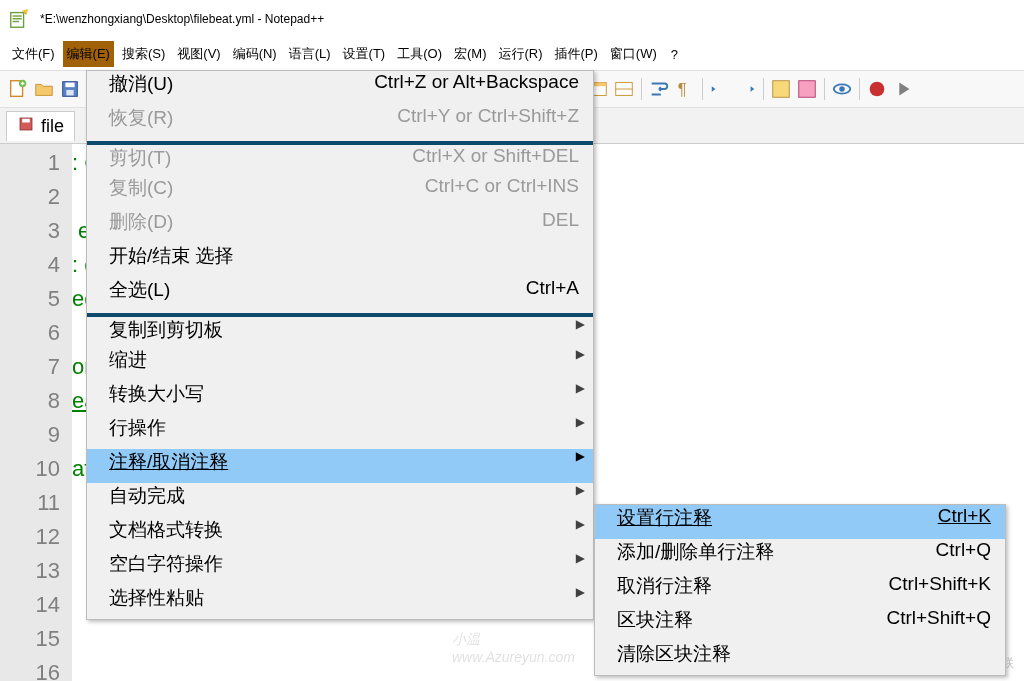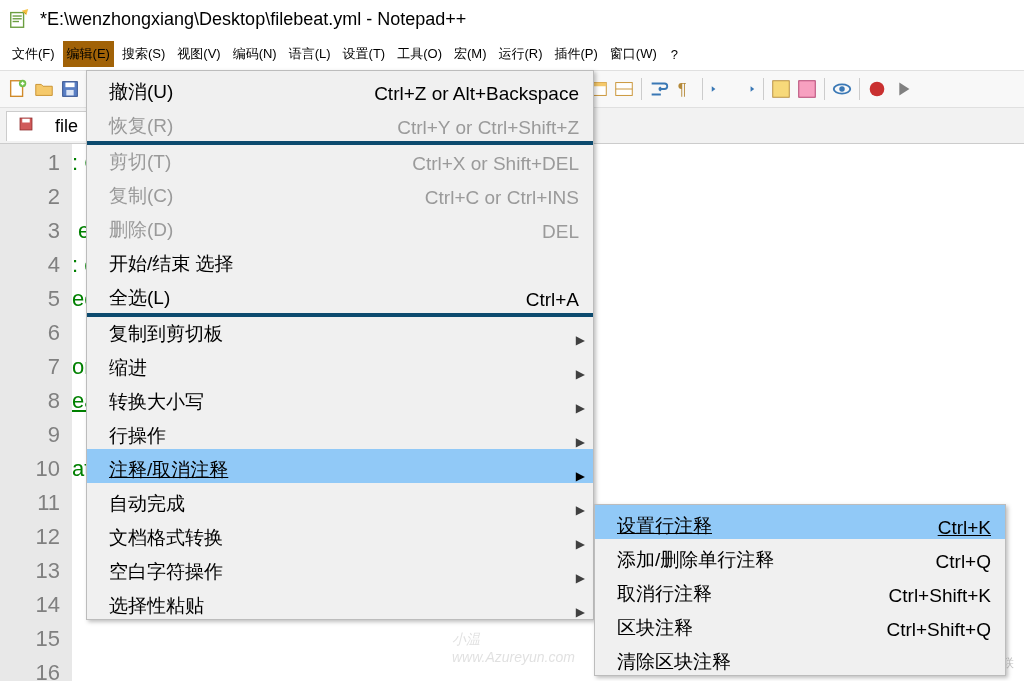--- a/index.html
+++ b/index.html
@@ -1,46 +1,46 @@
 <!DOCTYPE html>
 <html><head>
 <meta charset="utf-8">
 <style>
 * { margin: 0; padding: 0; box-sizing: border-box; font-family: "Microsoft YaHei", "SimSun", Arial, sans-serif; }
 body { background: #fff; width: 1024px; height: 681px; overflow: hidden; position: relative; }
 
 .titlebar { height: 38px; display: flex; align-items: center; padding-left: 8px; background: #fff; }
 .titlebar .app-icon { width: 22px; height: 22px; margin-right: 10px; position: relative; }
 .titlebar .app-icon svg { width: 100%; height: 100%; }
-.titlebar .title-text { font-size: 18px; color: #000; }
+.titlebar .title-text { font-size: 12px; color: #000; }
 
 .menubar { height: 32px; display: flex; align-items: center; padding-left: 8px; background: #fff; font-size: 13px; }
 .menubar .menu-item { padding: 4px 4px; margin-right: 4px; cursor: default; }
 .menubar .menu-item.active { background: #a16207; }
 .menubar .q { margin-left: 2px; }
 
 .toolbar { height: 38px; display: flex; align-items: center; padding-left: 6px; background: #f8f8f8; border-top: 1px solid #e0e0e0; border-bottom: 1px solid #e0e0e0; gap: 2px; }
 .toolbar .tb-icon { width: 24px; height: 24px; display: flex; align-items: center; justify-content: center; }
 .toolbar .tb-sp { width: 500px; }
 .toolbar svg { width: 22px; height: 22px; }
 .toolbar .divider { width:1px; height:22px; background:#ccc; margin:0 3px; }
 
 .tabbar { height: 36px; display: flex; align-items: center; padding-left: 6px; background: #f2f2f2; border-bottom: 1px solid #ccc; }
-.tabbar .tab { background:#fff; border:1px solid #ccc; border-bottom:none; padding:3px 10px; display:flex; align-items:center; gap:20px; font-size:18px; font-family: "Courier New", monospace; }
+.tabbar .tab { background:#fff; border:1px solid #ccc; border-bottom:none; padding:3px 10px; display:flex; align-items:center; gap:6px; font-size:18px; font-family: "Courier New", monospace; }
 .tabbar .save-icon svg{ width:18px; height:18px; }
 
 .editor-wrap { display:flex; height: calc(681px - 38px - 32px - 38px - 36px); position:relative; }
 .gutter { width:72px; background:#e8e8e8; text-align:right; padding-right:12px; font-family:"Courier New", monospace; font-size:22px; color:#808080; line-height:34px; padding-top:2px; }
 .code { flex:1; font-family:"Courier New", monospace; font-size:22px; line-height:34px; padding-top:2px; white-space:pre; overflow:hidden; }
 .code .cmt { color:#008000; }
 .code .link { color:#008000; text-decoration: underline; }
 
 
 .dropdown { position:absolute; background:#f0f0f0; border:1px solid #bcbcbc; box-shadow:2px 2px 4px rgba(0,0,0,0.25); z-index:10; }
-.dropdown-row { display:flex; align-items:flex-end; height:34px; padding:0 14px 0 22px; font-size:19px; cursor:default; position:relative;gap:44px; }
+.dropdown-row { display:flex; align-items:flex-start; height:34px; padding:0 14px 0 22px; font-size:19px; cursor:default; position:relative;gap:44px; }
 .dropdown-row.sep-above { border-top:4px solid #0c4a6e; margin-top:2px; padding-top:0; }
 .dropdown-row .label { flex:0 0 auto; }
 .dropdown-row .shortcut { margin-left:auto; color:#000; padding-left:30px; }
 .dropdown-row.disabled .label, .dropdown-row.disabled .shortcut { color:#9a9a9a; }
 .dropdown-row.highlight { background:#91c9f7;text-decoration:underline; }
 .dropdown-row .submenu-arrow { position:absolute; right:8px; font-size:12px; color:#404040; }
 .dropdown-row.highlight .submenu-arrow { color:#000; }
 
 .dd1 { left:86px; top:70px; width:508px; }
 .dd2 { left:594px; top:504px; width:412px; }

